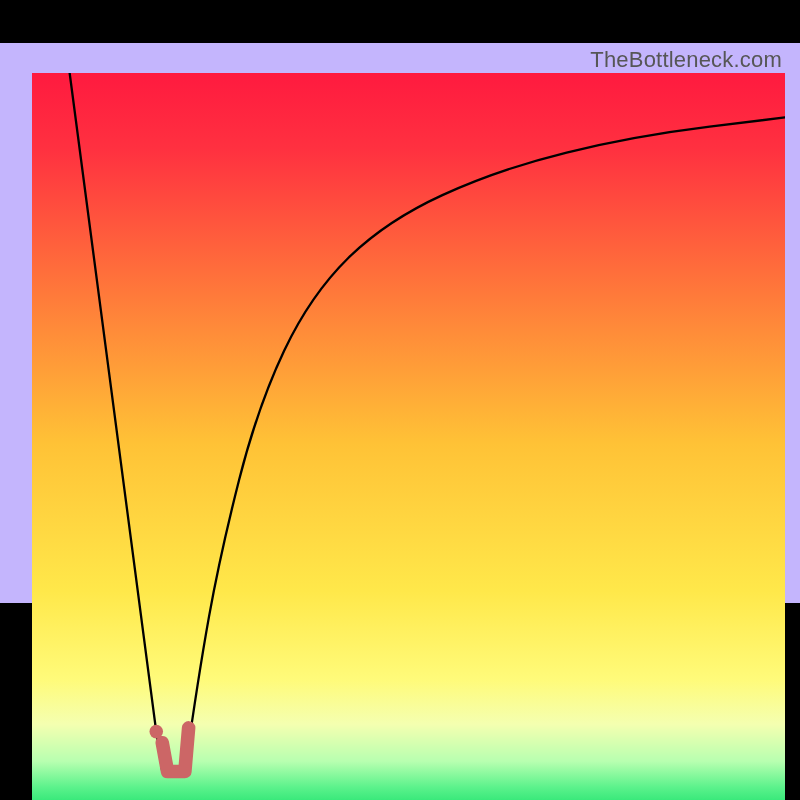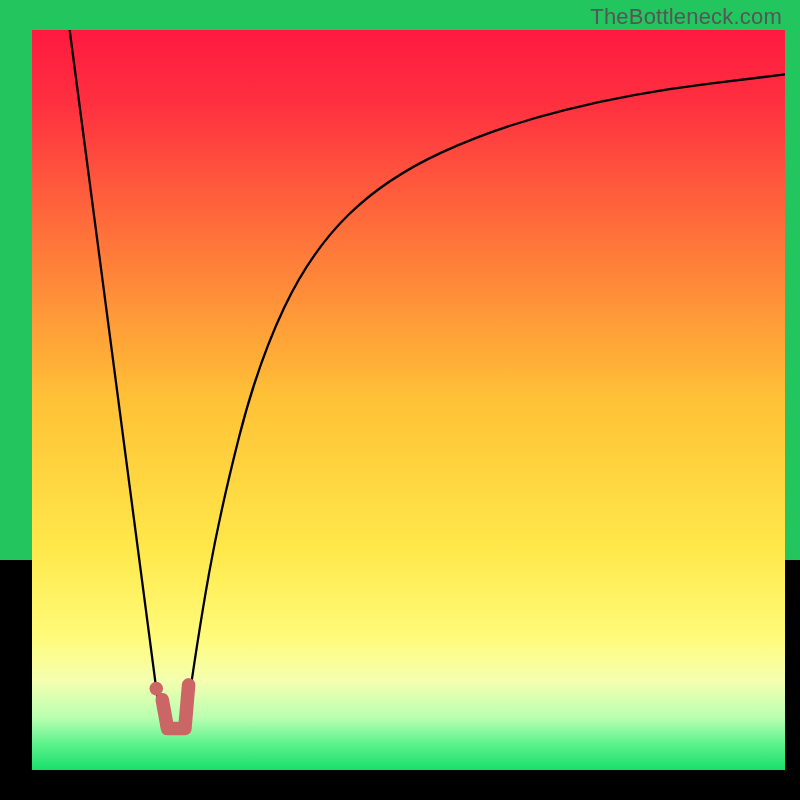--- a/index.html
+++ b/index.html
@@ -7,21 +7,22 @@
     padding: 0;
     width: 800px;
     height: 800px;
     background: #000;
     overflow: hidden;
   }
   .frame {
     position: relative;
     width: 800px;
     height: 560px;
-    background: #22c55e;
+    background: #c4b5fd;
+    margin-top: 43px;
   }
   .watermark {
     position: absolute;
     top: 4px;
     right: 18px;
     font-family: Arial, Helvetica, sans-serif;
     font-size: 22px;
     font-weight: 500;
     color: #565656;
     letter-spacing: 0.2px;

